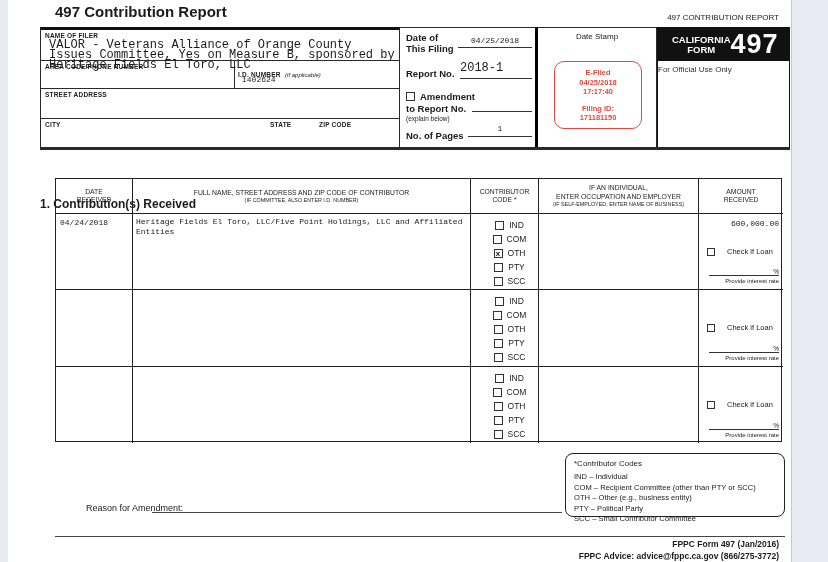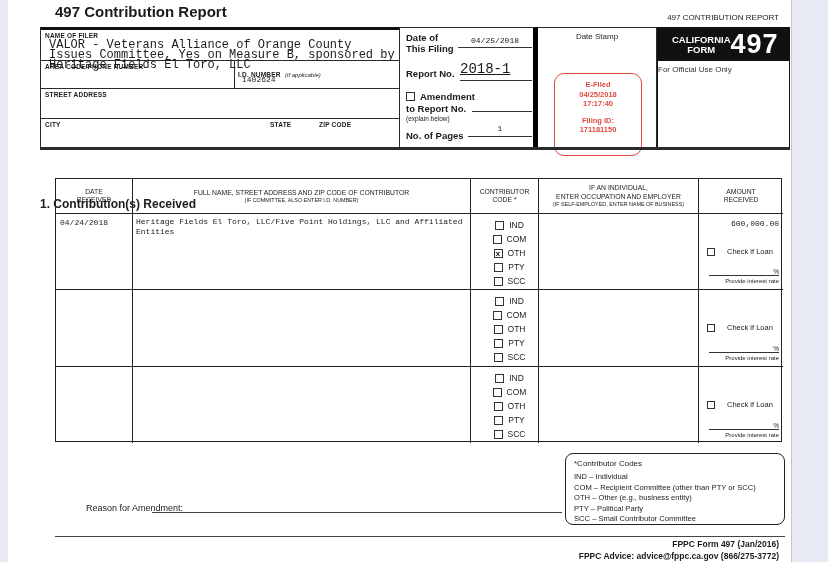--- a/index.html
+++ b/index.html
@@ -9,44 +9,44 @@
   .abs { position:absolute; }
   .mono { font-family:"Liberation Mono","DejaVu Sans Mono",monospace; }
   .lbl { font-size:6.5px; font-weight:bold; letter-spacing:.2px; }
   .blbl { font-size:9.5px; font-weight:bold; }
   .uline { border-bottom:1px solid #333; }
   .cb { display:inline-block; width:9px; height:9px; border:1px solid #333; background:#fff; flex:none;
         font:bold 8px "Liberation Mono",monospace; line-height:8px; text-align:center; color:#111; }
   .hline { position:absolute; background:#2a2a2a; }
   
   .filerbox { left:32px; top:27px; width:360px; height:121px; border:1px solid #2a2a2a; border-top:3px solid #111; }
-  .filingbox { left:392px; top:27px; width:138px; height:121px; border-top:1.5px solid #2a2a2a; border-right:5px solid #000000; }
+  .filingbox { left:392px; top:27px; width:138px; height:121px; border-top:1.5px solid #2a2a2a; border-right:3px solid #000000; }
   .stampbox { left:530px; top:27px; width:119px; height:121px; border-top:1.5px solid #2a2a2a; border-right:1px solid #2a2a2a; }
   .badgebox { left:649px; top:27px; width:133px; height:121px; border:1.5px solid #111; }
   .badgehead { display:flex; align-items:center; background:#111; color:#fff; height:33px; padding:0 14px; }
-  .stamp { position:absolute; left:16px; top:33px; width:88px; height:83px; border:1.5px solid #e04a3e; border-radius:10px;
-           color:#e04a3e; font-size:7.5px; font-weight:bold; text-align:center; padding-top:6px; line-height:9.5px;margin-top:12px; }
+  .stamp { position:absolute; left:16px; top:33px; width:88px; height:68px; border:1.5px solid #e04a3e; border-radius:10px;
+           color:#e04a3e; font-size:7.5px; font-weight:bold; text-align:center; padding-top:6px; line-height:9.5px; }
   
   .ctable { left:47px; top:178px; width:727px; height:264px; display:grid;
             grid-template-columns:77px 338px 68px 160px 84px; grid-template-rows:34px 76px 77px 77px;
             border:1.5px solid #222; }
   .cell { border-right:1px solid #222; position:relative; }
   .cell.last { border-right:none; }
   .cell.rtop { border-top:1.5px solid #222; }
   .hcell { font-size:6.8px; font-weight:normal; text-align:center; display:flex; flex-direction:column; justify-content:center; line-height:8.5px; color:#222; }
   .hnote { font-size:5.4px; line-height:6.5px; }
   .codes { padding:6px 0 0 10px; display:flex; flex-direction:column; gap:4px; }
   .codeitem { display:flex; align-items:center; gap:5px; font-size:8.5px;justify-content:center; }
   .amountval { position:absolute; right:4px; top:5px; font-size:8px; }
   .loanrow { position:absolute; left:8px; top:33px; display:flex; align-items:center; gap:12px; font-size:7.5px; }
   .cb.sm { width:8px; height:8px; }
   .intline { position:absolute; right:4px; bottom:13px; width:70px; border-bottom:1px solid #333; font-size:6.5px; text-align:right; }
   .intlbl { position:absolute; right:4px; bottom:5px; font-size:6px; }
   
-  .legend { left:557px; top:453px; width:220px; height:72px; border:1.5px solid #222; border-radius:8px; padding:5px 8px; }
+  .legend { left:557px; top:453px; width:220px; height:64px; border:1.5px solid #222; border-radius:8px; padding:5px 8px; }
   .legend .t { font-size:8px; margin-bottom:4px; }
   .legend .l { font-size:7.6px; line-height:10.5px; }
   .footer { font-size:8.5px; font-weight:bold; text-align:right; }
 </style>
 </head>
 <body>
 
 <div class="page">
 
   <div class="abs" style="left:47px; top:3px; font-size:15px; font-weight:bold;">497 Contribution Report</div>
@@ -69,21 +69,21 @@
     <div class="lbl" style="position:absolute; left:4px; top:91px;">CITY</div>
     <div class="lbl" style="position:absolute; left:229px; top:91px;">STATE</div>
     <div class="lbl" style="position:absolute; left:278px; top:91px;">ZIP CODE</div>
   </div>
 
   <div class="abs filingbox">
     <div class="blbl" style="position:absolute; left:6px; top:4px;">Date of</div>
     <div class="blbl" style="position:absolute; left:6px; top:15px;">This Filing</div>
     <div class="mono uline" style="position:absolute; left:58px; top:8px; width:74px; font-size:8px; text-align:center; padding-bottom:2px;">04/25/2018</div>
     <div class="blbl" style="position:absolute; left:6px; top:40px;">Report No.</div>
-    <div class="mono uline" style="position:absolute; left:60px; top:33px; width:72px; font-size:14px; padding-bottom:3px;text-decoration:underline;">2018-1</div>
+    <div class="mono uline" style="position:absolute; left:60px; top:33px; width:72px; font-size:12px; padding-bottom:3px;">2018-1</div>
     <span class="cb" style="position:absolute; left:6px; top:64px;"></span>
     <div class="blbl" style="position:absolute; left:20px; top:63px;">Amendment</div>
     <div class="blbl" style="position:absolute; left:6px; top:75px;">to Report No.</div>
     <div class="uline" style="position:absolute; left:72px; top:75px; width:60px; height:9px;"></div>
     <div style="position:absolute; left:6px; top:87px; font-size:6.5px;">(explain below)</div>
     <div class="blbl" style="position:absolute; left:6px; top:102px;">No. of Pages</div>
     <div class="mono uline" style="position:absolute; left:68px; top:96px; width:64px; font-size:8px; text-align:center; padding-bottom:3px;">1</div>
   </div>
 
   <div class="abs stampbox">

